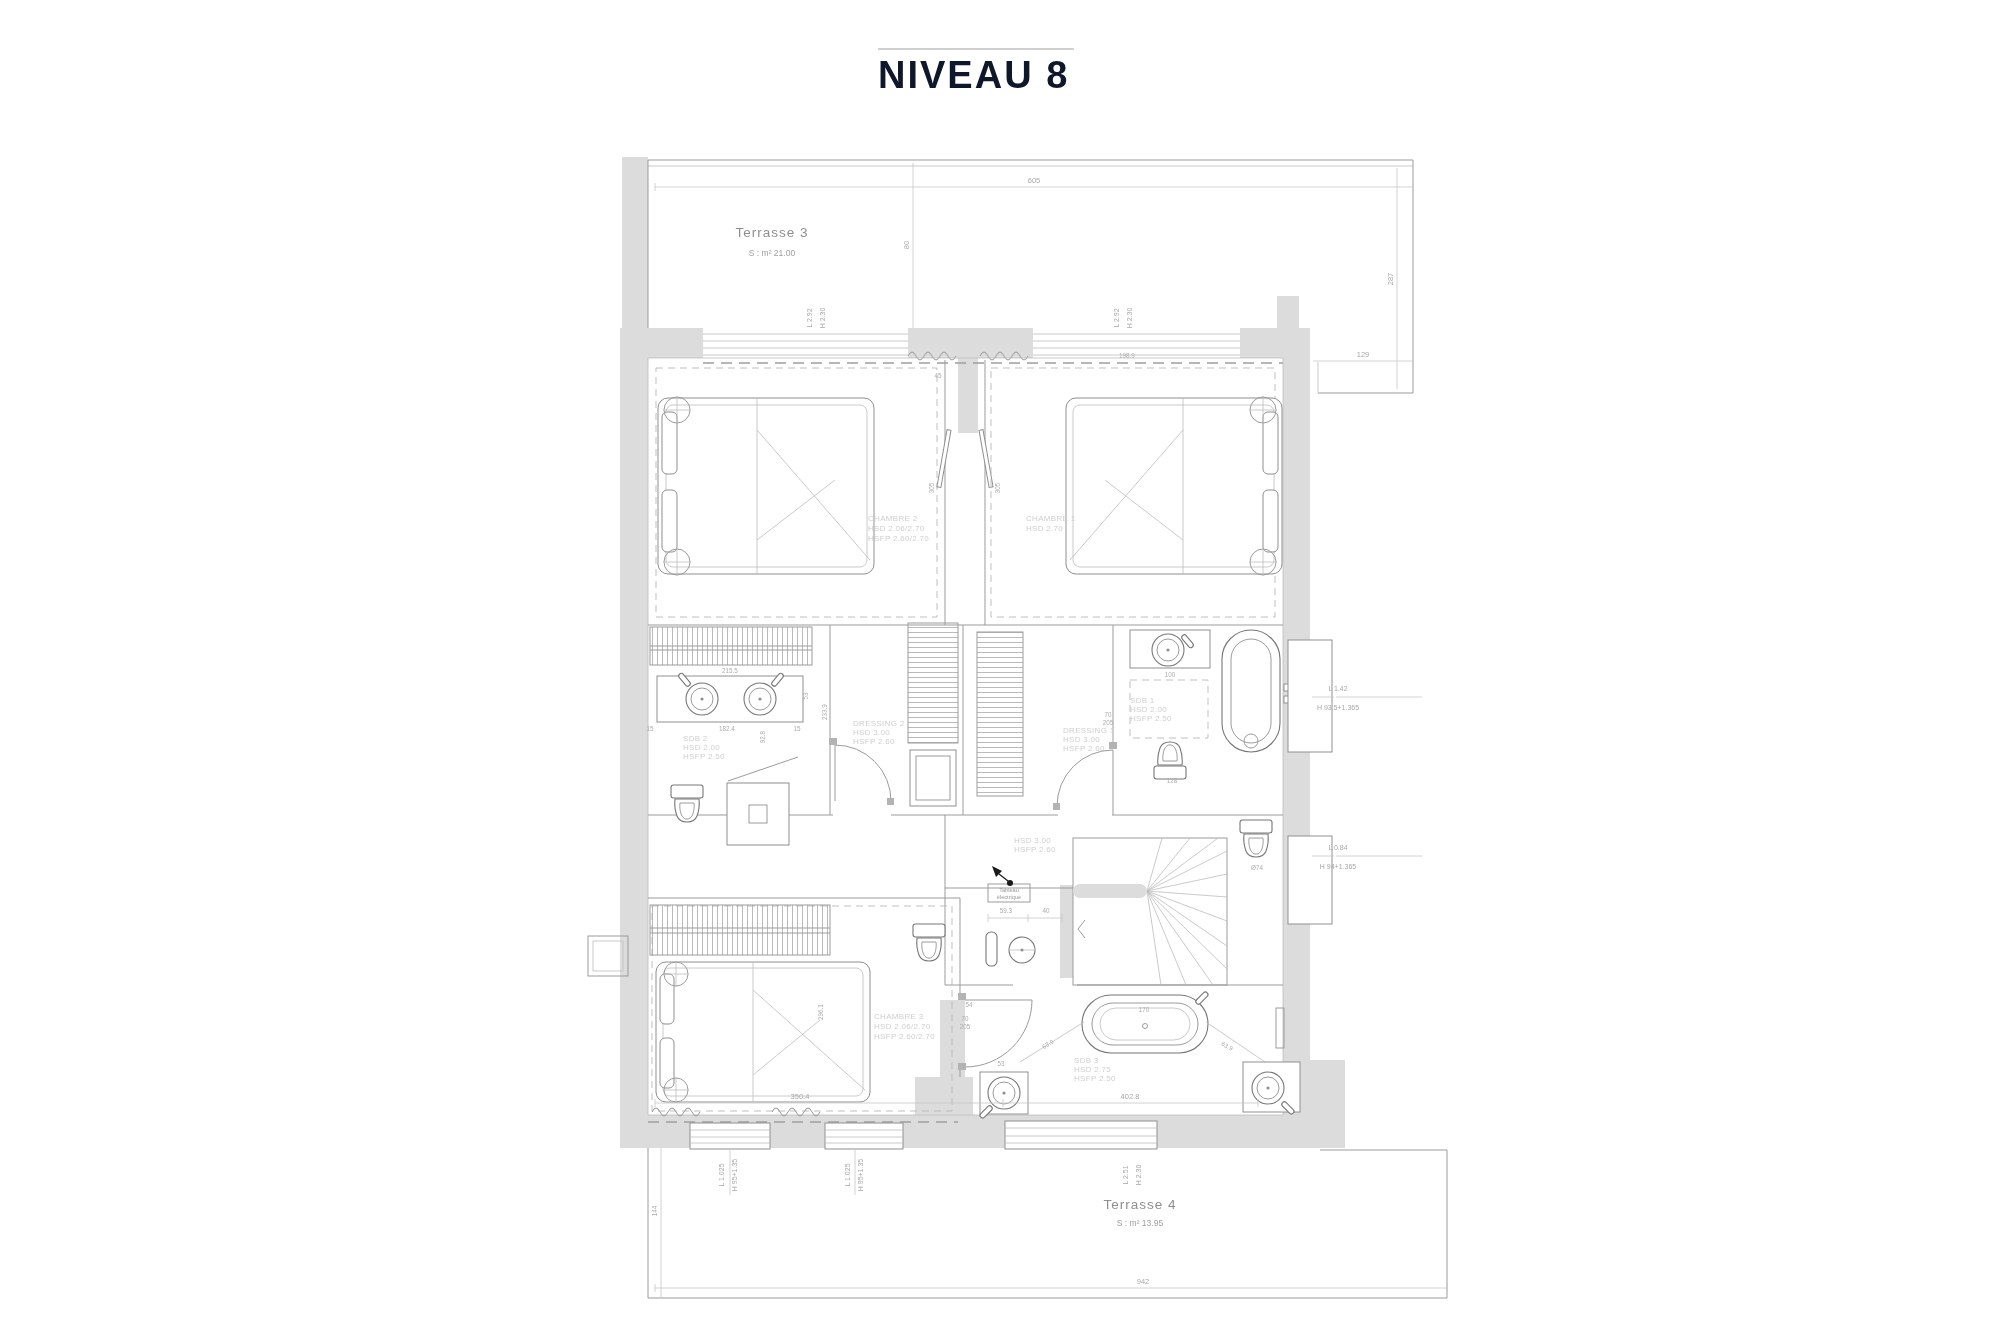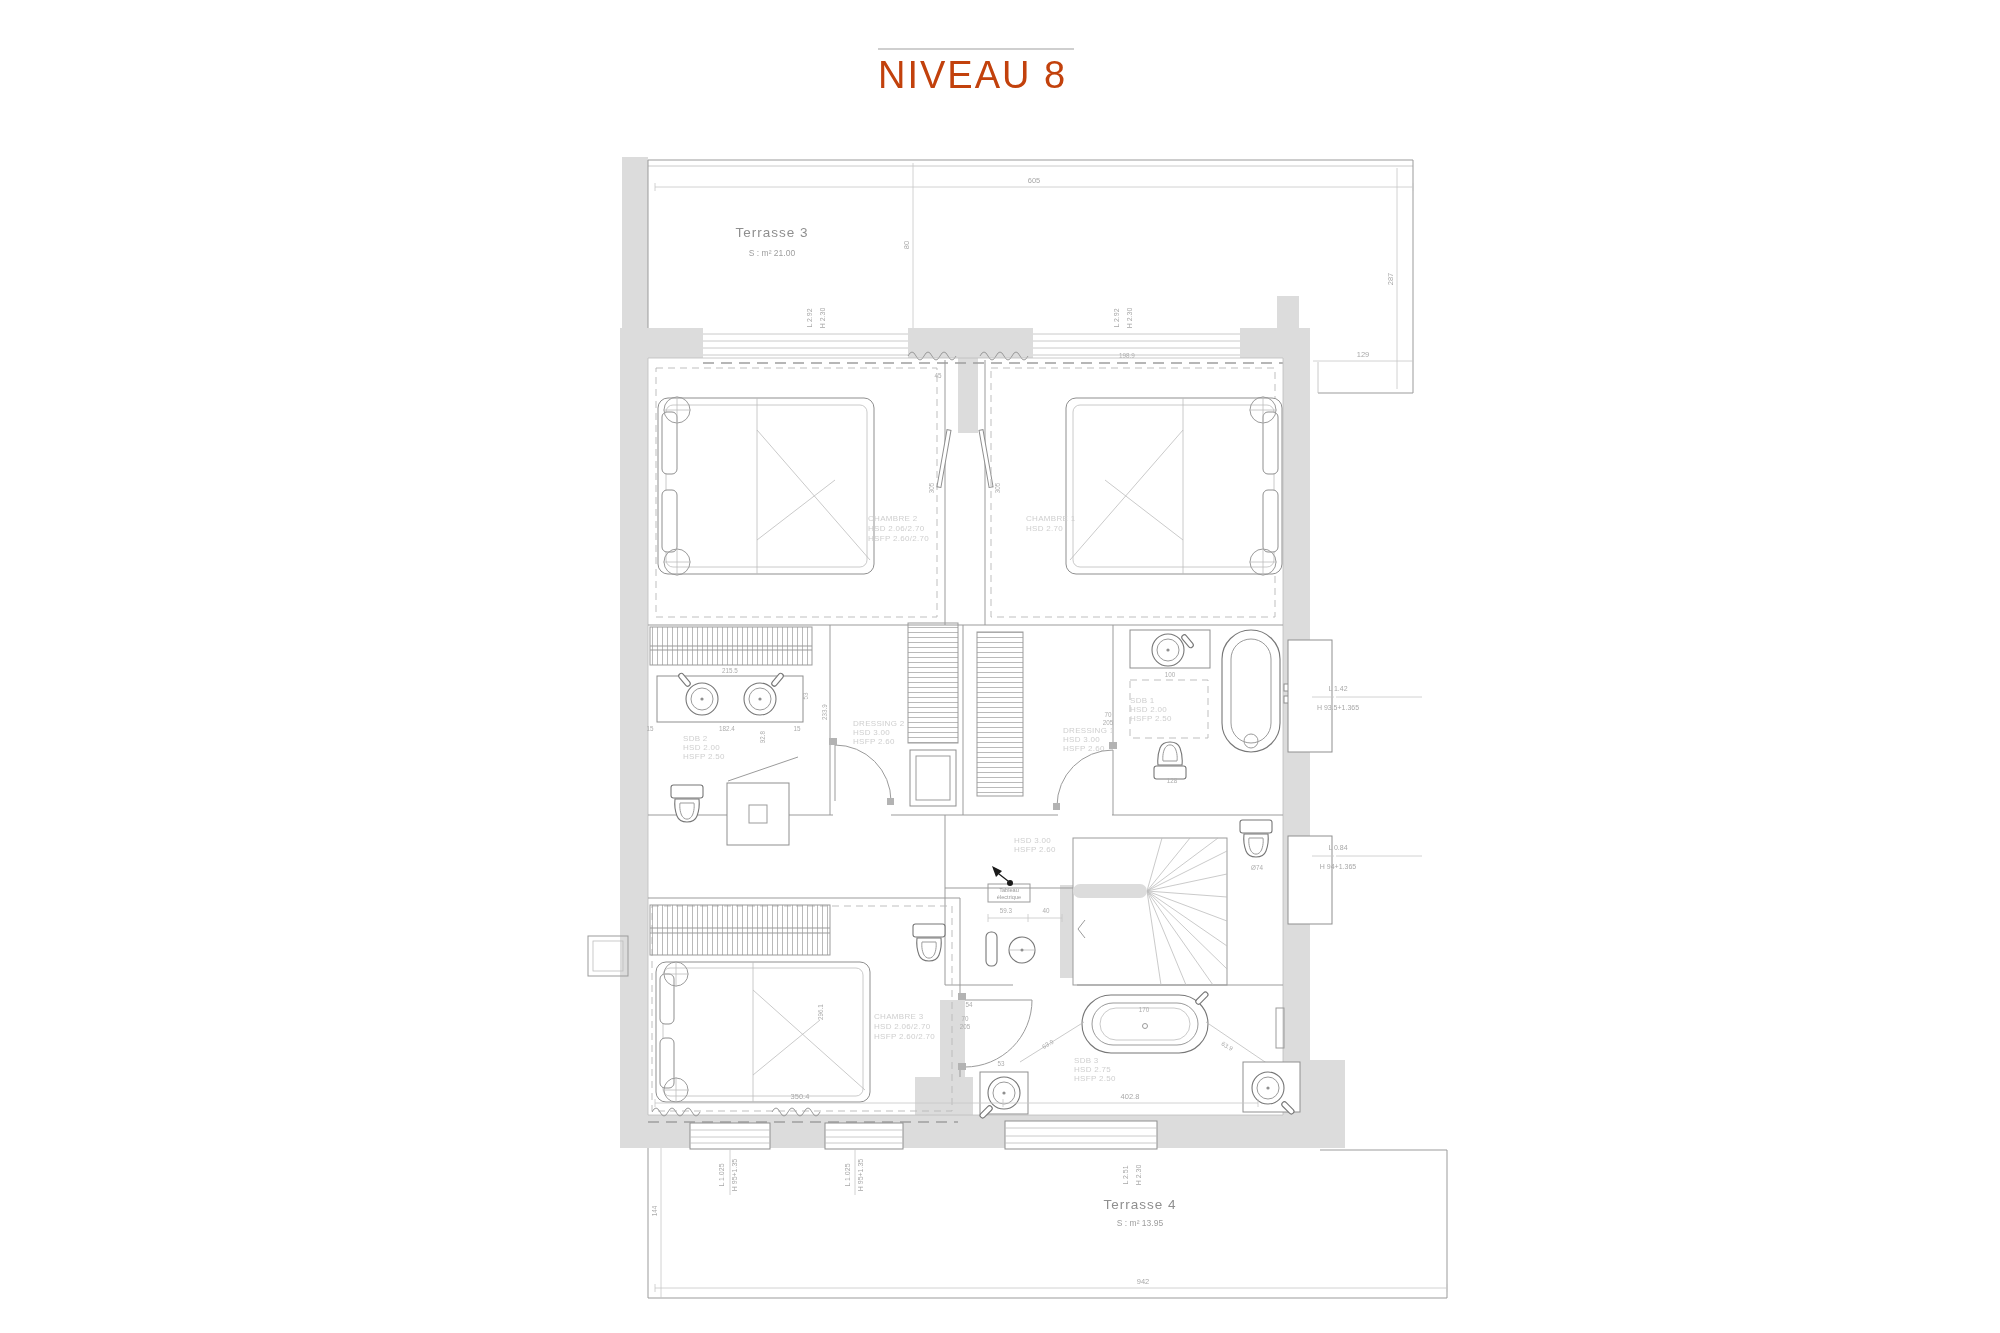--- a/index.html
+++ b/index.html
@@ -1,20 +1,20 @@
 <!DOCTYPE html>
 <html><head>
 <meta charset="utf-8">
 <style>
   html,body{margin:0;padding:0;background:#fff;}
   .page{position:relative;width:2000px;height:1333px;background:#fff;overflow:hidden;
         font-family:"Liberation Sans",sans-serif;}
   .title-block{position:absolute;left:878px;top:48px;width:196px;}
   .title-rule{border-top:2px solid #cfcfcf;margin-bottom:4px;}
-  .title-text{font-size:38px;letter-spacing:2px;color:#c2410c;white-space:nowrap;font-weight:400;}
+  .title-text{font-size:38px;letter-spacing:2px;color:#0f172a;white-space:nowrap;font-weight:700;}
   svg{position:absolute;left:0;top:0;}
   .wall{fill:#dcdcdc;stroke:none;}
   .f{fill:#ffffff;stroke:#8f8f8f;stroke-width:1;}
   .fn{fill:none;stroke:#9b9b9b;stroke-width:1;}
   .fl{fill:none;stroke:#bdbdbd;stroke-width:0.8;}
   .dk{fill:#ffffff;stroke:#777;stroke-width:1.1;}
   .dash{fill:none;stroke:#b8b8b8;stroke-width:0.9;stroke-dasharray:7 5;}
   .dash2{fill:none;stroke:#9f9f9f;stroke-width:1.5;stroke-dasharray:11 7;}
   .dl{stroke:#c6c6c6;stroke-width:0.8;}
   .jamb{fill:#b3b3b3;}

